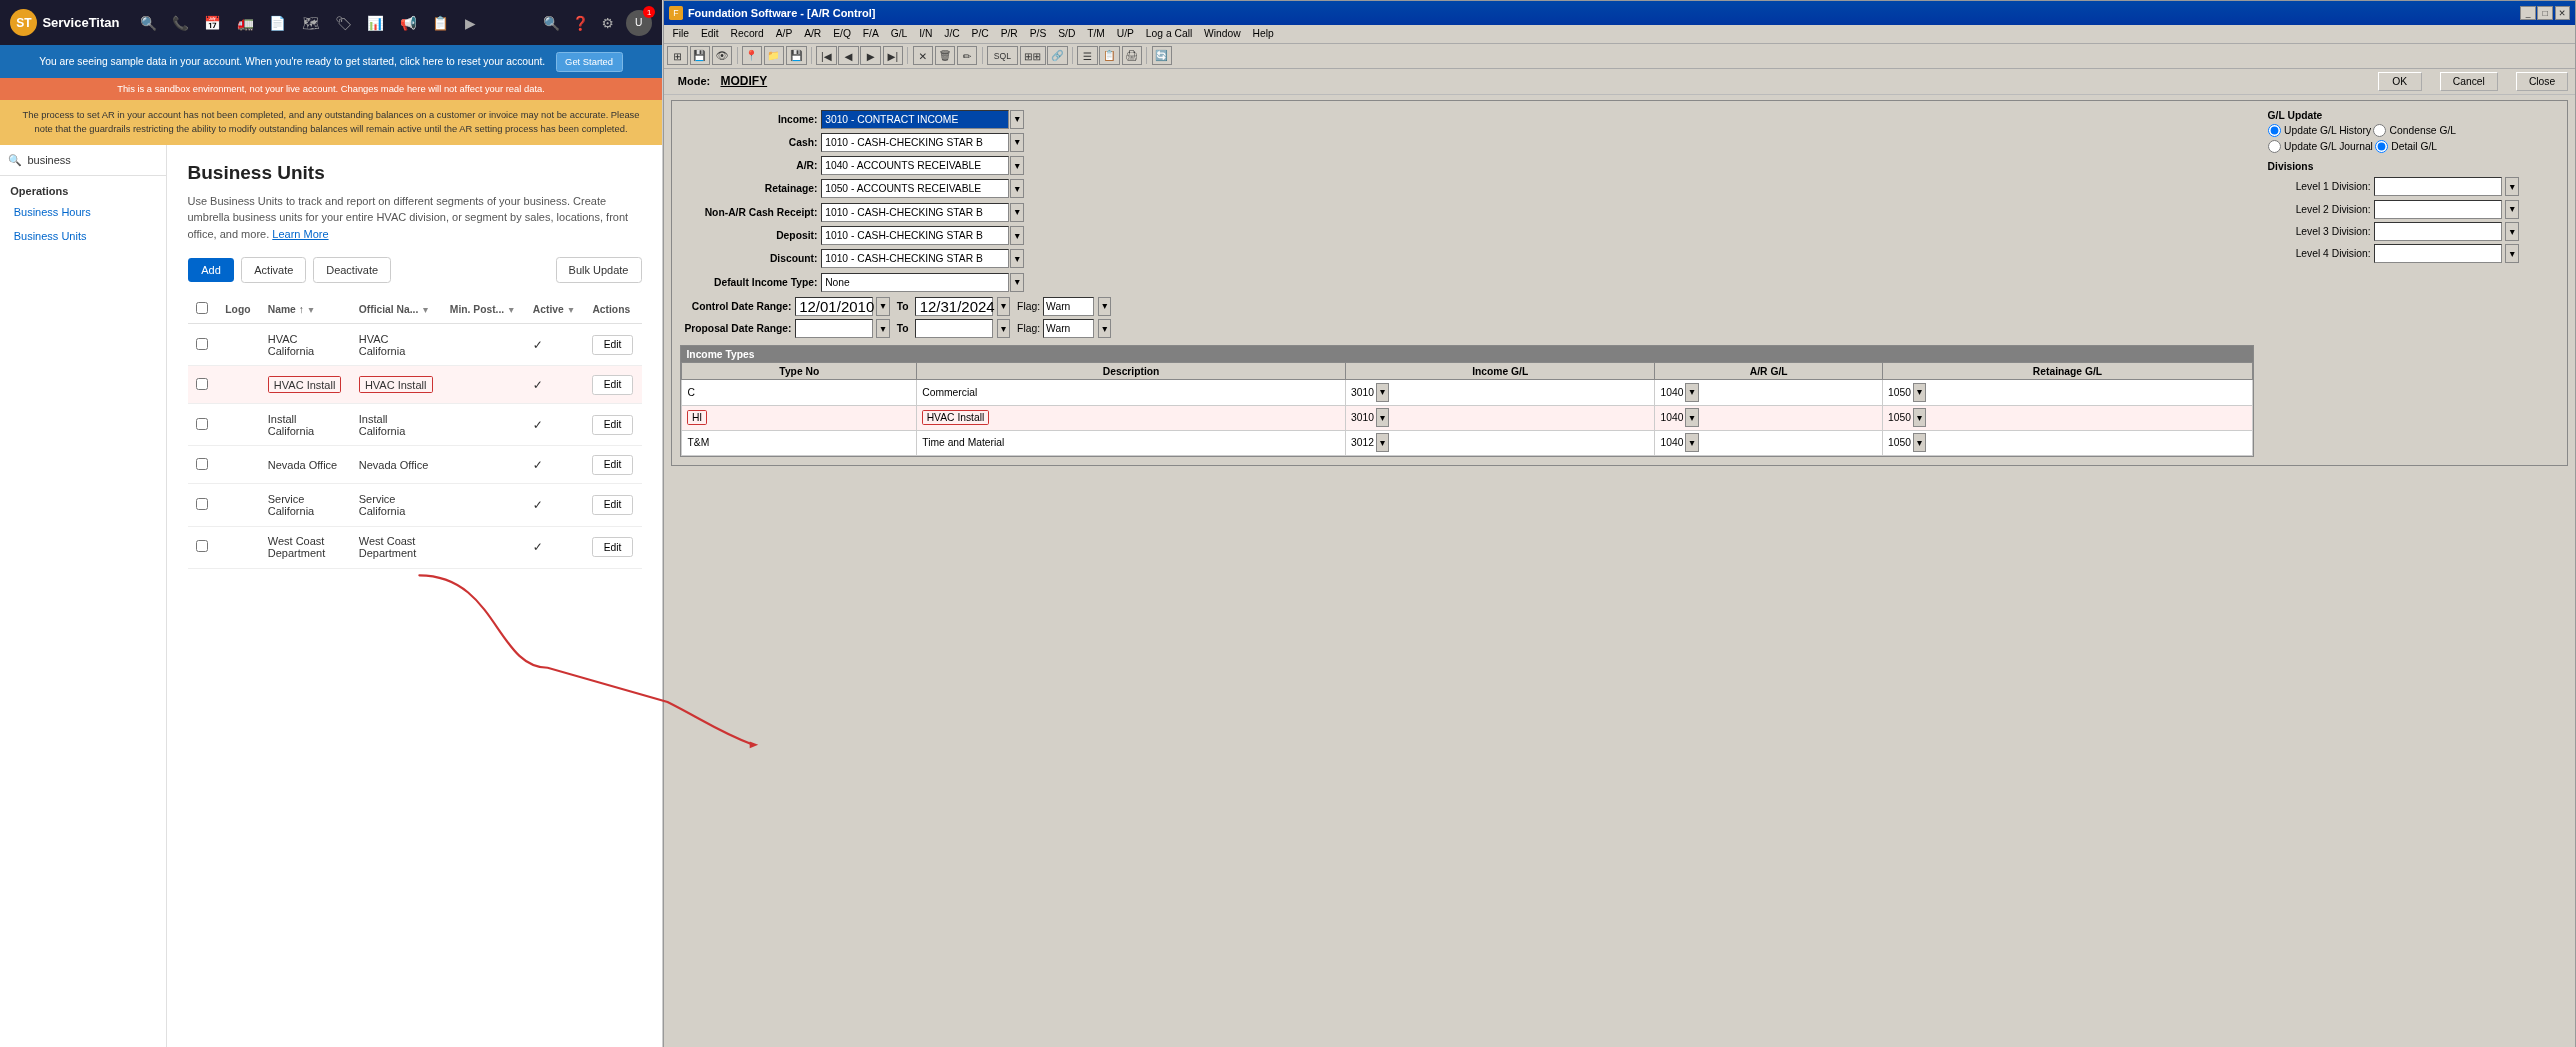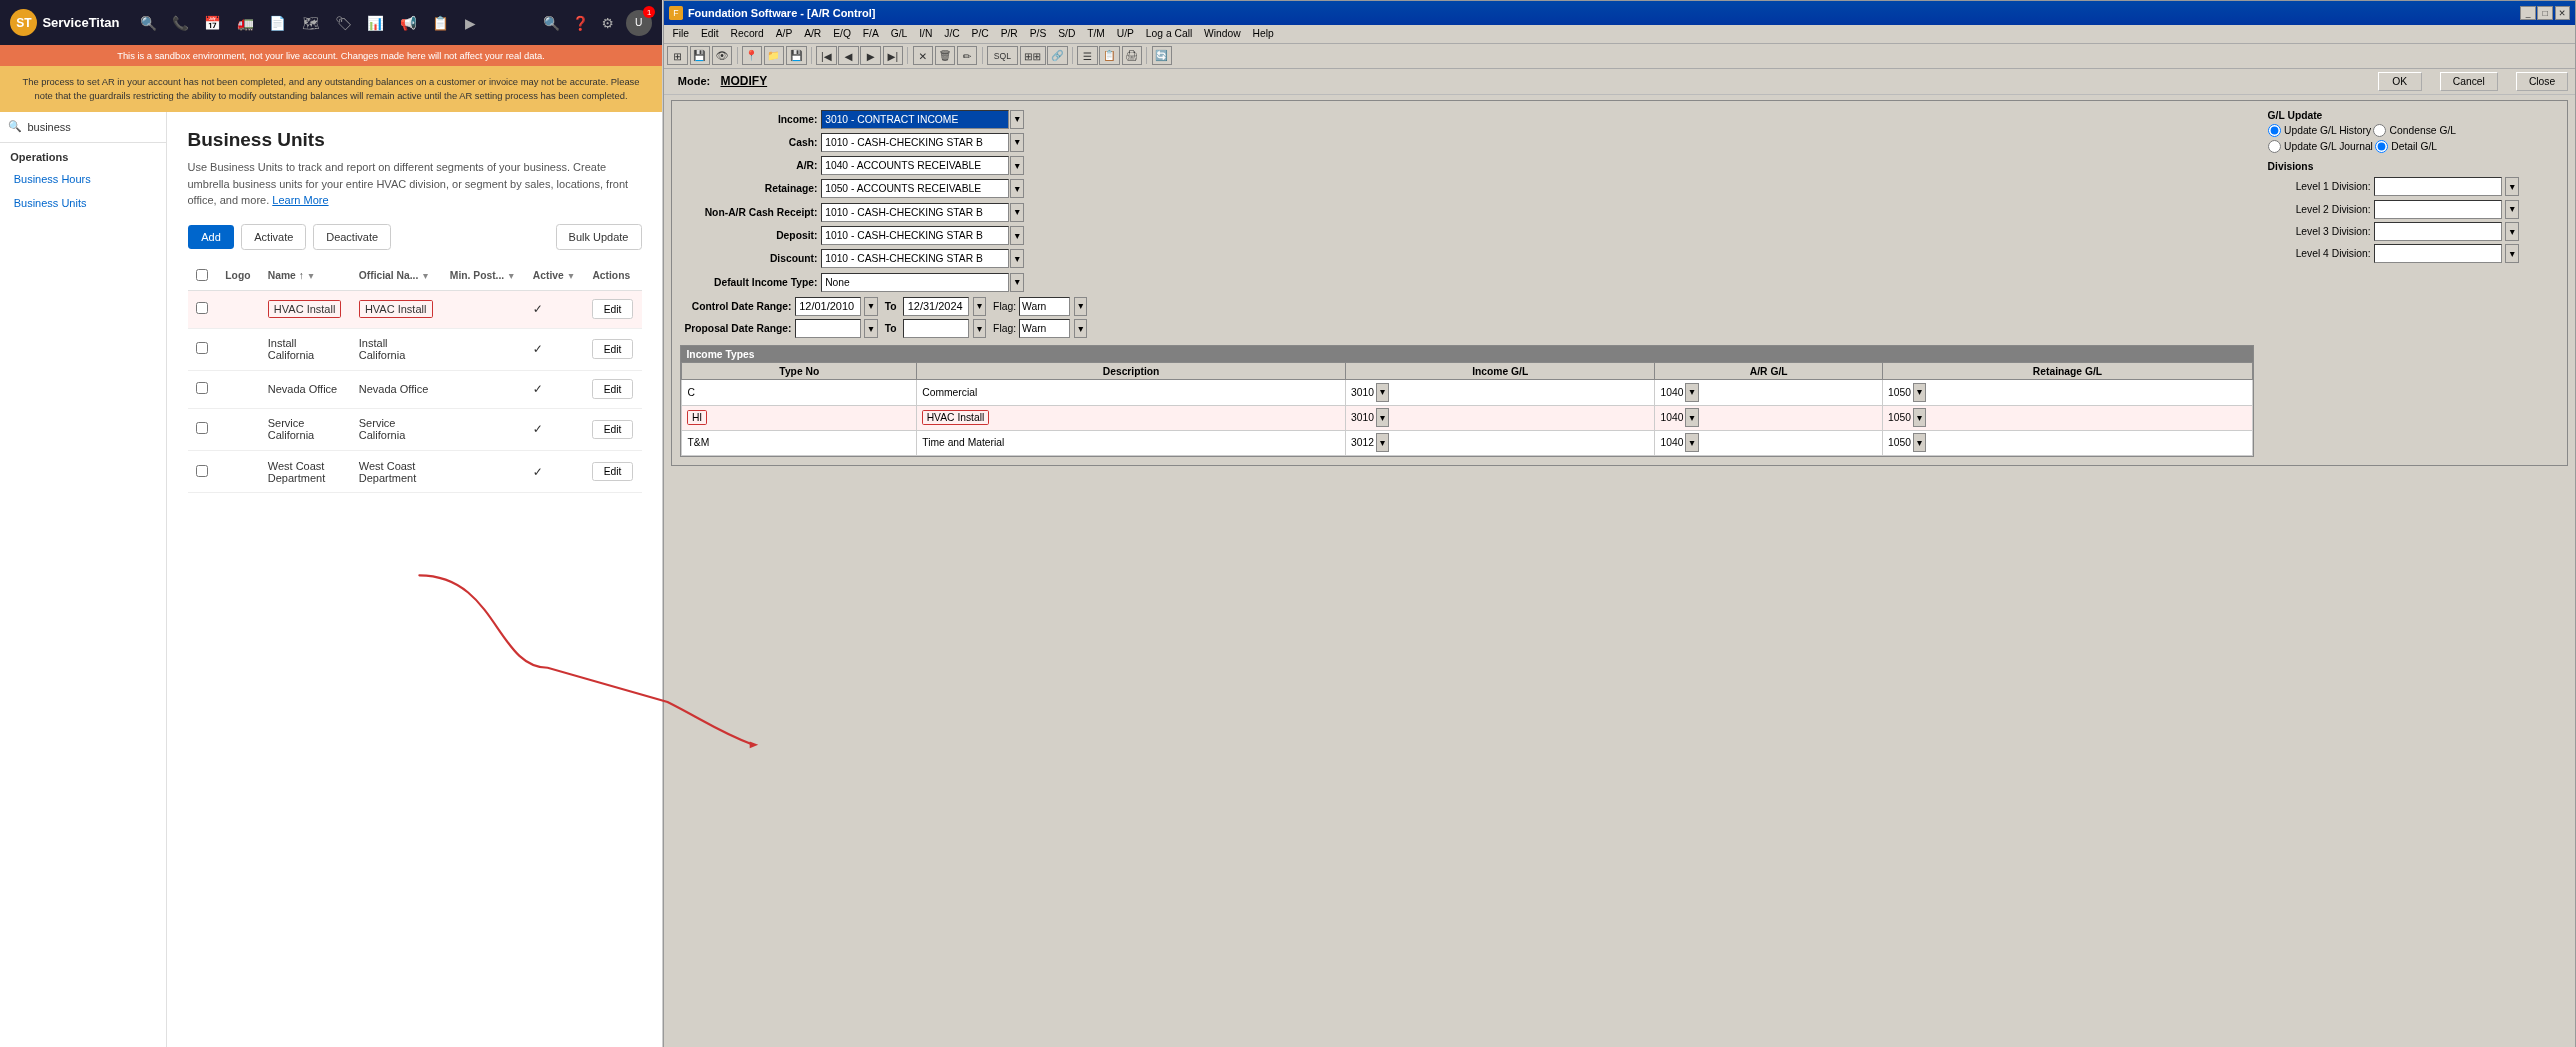--- a/index.html
+++ b/index.html
@@ -578,23 +578,23 @@
       font-size: 10.3px;
       font-weight: bold;
       white-space: nowrap;
       width: 111px;
       text-align: right;
     }
     .fs-date-input {
       background: white;
       border: 1.7px inset #888;
       padding: 1.7px 3.4px;
-      font-size: 11px;
+      font-size: 15px;
       height: 19px;
-      width: 66px;
+      width: 78px;
     }
     .fs-to-label {
       font-size: 10.3px;
       font-weight: bold;
       padding: 0 3.4px;
     }
     .fs-flag-label {
       font-size: 10.3px;
       margin-left: 3.4px;
     }
@@ -680,20 +680,24 @@
         <span class="st-nav-icon">🔍</span>
         <span class="st-nav-icon">❓</span>
         <span class="st-nav-icon">⚙</span>
         <div class="st-avatar">
           <span>U</span>
           <div class="st-badge">1</div>
         </div>
       </div>
     </div>
 
+    <div class="st-banner-blue">
+      <span>You are seeing sample data in your account. When you're ready to get started, click here to reset your account.</span>
+      <button class="st-get-started-btn">Get Started</button>
+    </div>
 
     <div class="st-banner-orange">
       <span>This is a sandbox environment, not your live account. Changes made here will not affect your real data.</span>
     </div>
 
     <div class="st-banner-warning">
       <span>The process to set AR in your account has not been completed, and any outstanding balances on a customer or invoice may not be
 accurate. Please note that the guardrails restricting the ability to modify outstanding balances will remain active until the AR setting
 process has been completed.</span>
     </div>
@@ -734,20 +738,29 @@
               <th><input type="checkbox" class="st-checkbox" style=""></th>
               <th>Logo</th>
               <th>Name ↑ <span class="st-filter-icon">▼</span></th>
               <th>Official Na... <span class="st-filter-icon">▼</span></th>
               <th>Min. Post... <span class="st-filter-icon">▼</span></th>
               <th>Active <span class="st-filter-icon">▼</span></th>
               <th>Actions</th>
             </tr>
           </thead>
           <tbody>
+            <tr>
+              <td><input type="checkbox" class="st-checkbox" style=""></td>
+              <td></td>
+              <td>HVAC<br>California</td>
+              <td>HVAC<br>California</td>
+              <td></td>
+              <td><span class="st-active-check">✓</span></td>
+              <td><button class="st-edit-btn">Edit</button></td>
+            </tr>
             <tr style="background: #fff3f3;">
               <td><input type="checkbox" class="st-checkbox" style=""></td>
               <td></td>
               <td><span style="border: 1.3px solid #cc3333; padding: 1.7px 5.1px; border-radius: 1.7px;">HVAC Install</span></td>
               <td><span style="border: 1.3px solid #cc3333; padding: 1.7px 5.1px; border-radius: 1.7px;">HVAC Install</span></td>
               <td></td>
               <td><span class="st-active-check">✓</span></td>
               <td><button class="st-edit-btn">Edit</button></td>
             </tr>
             <tr>

